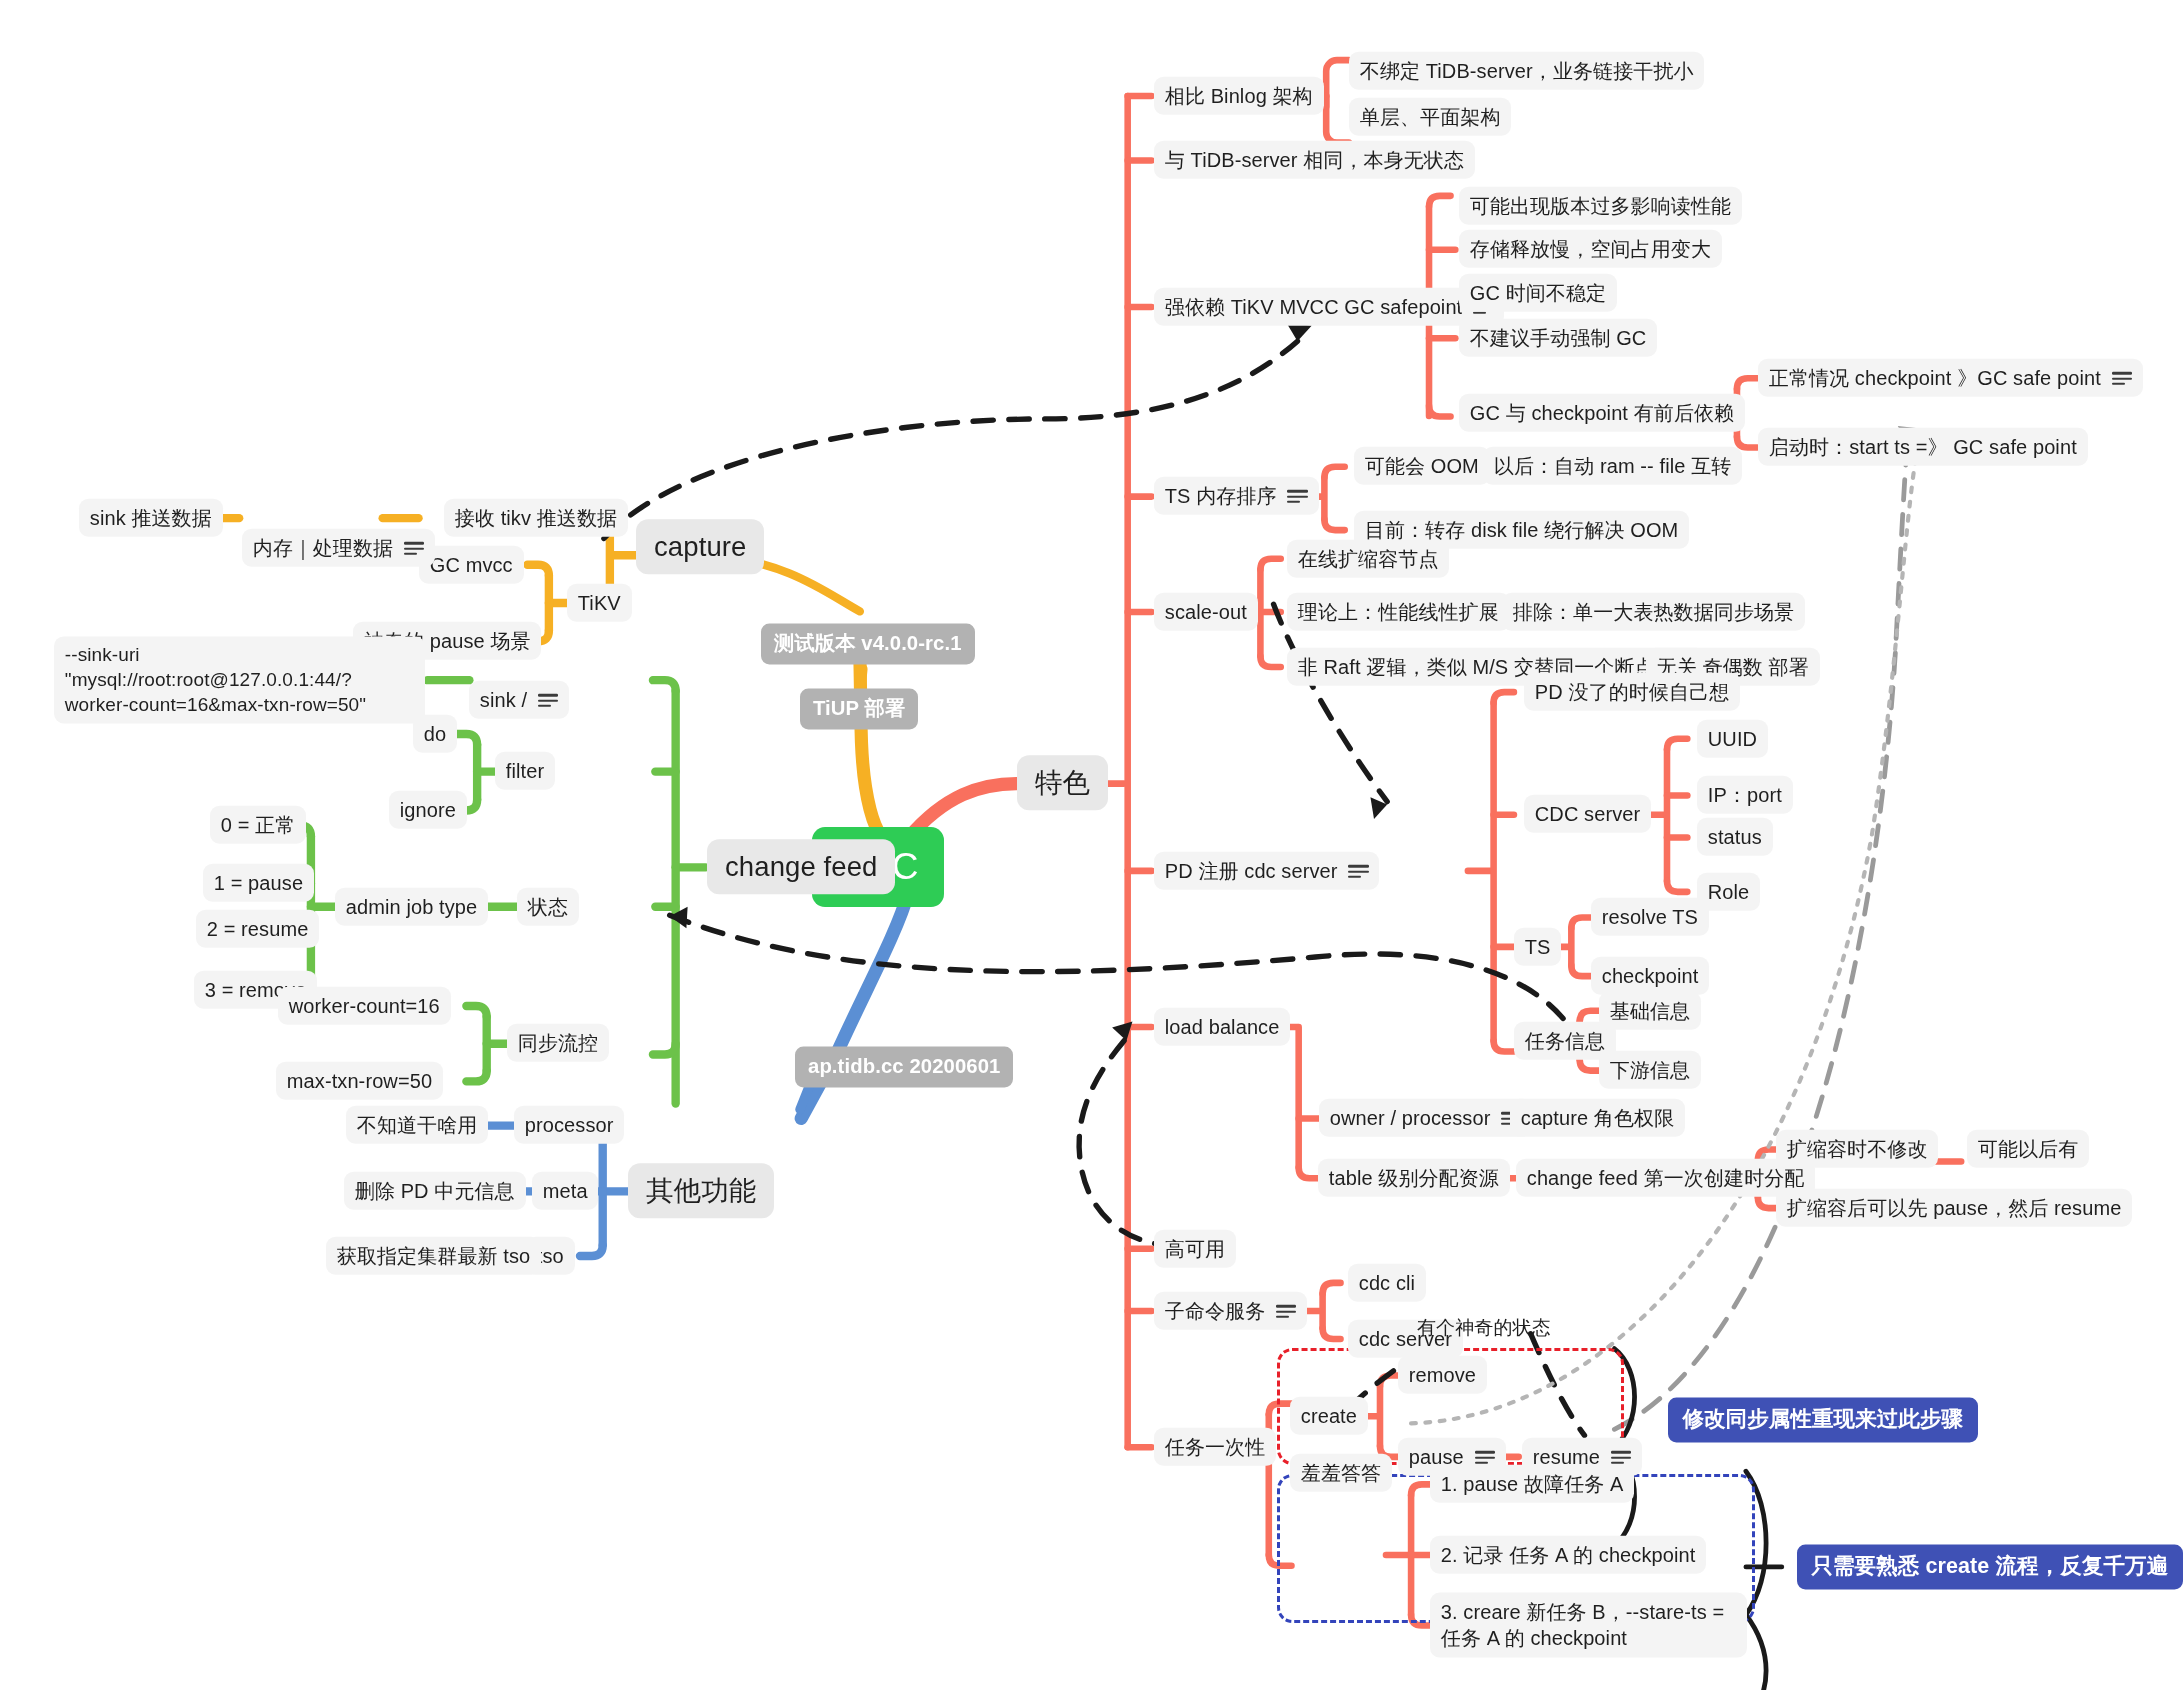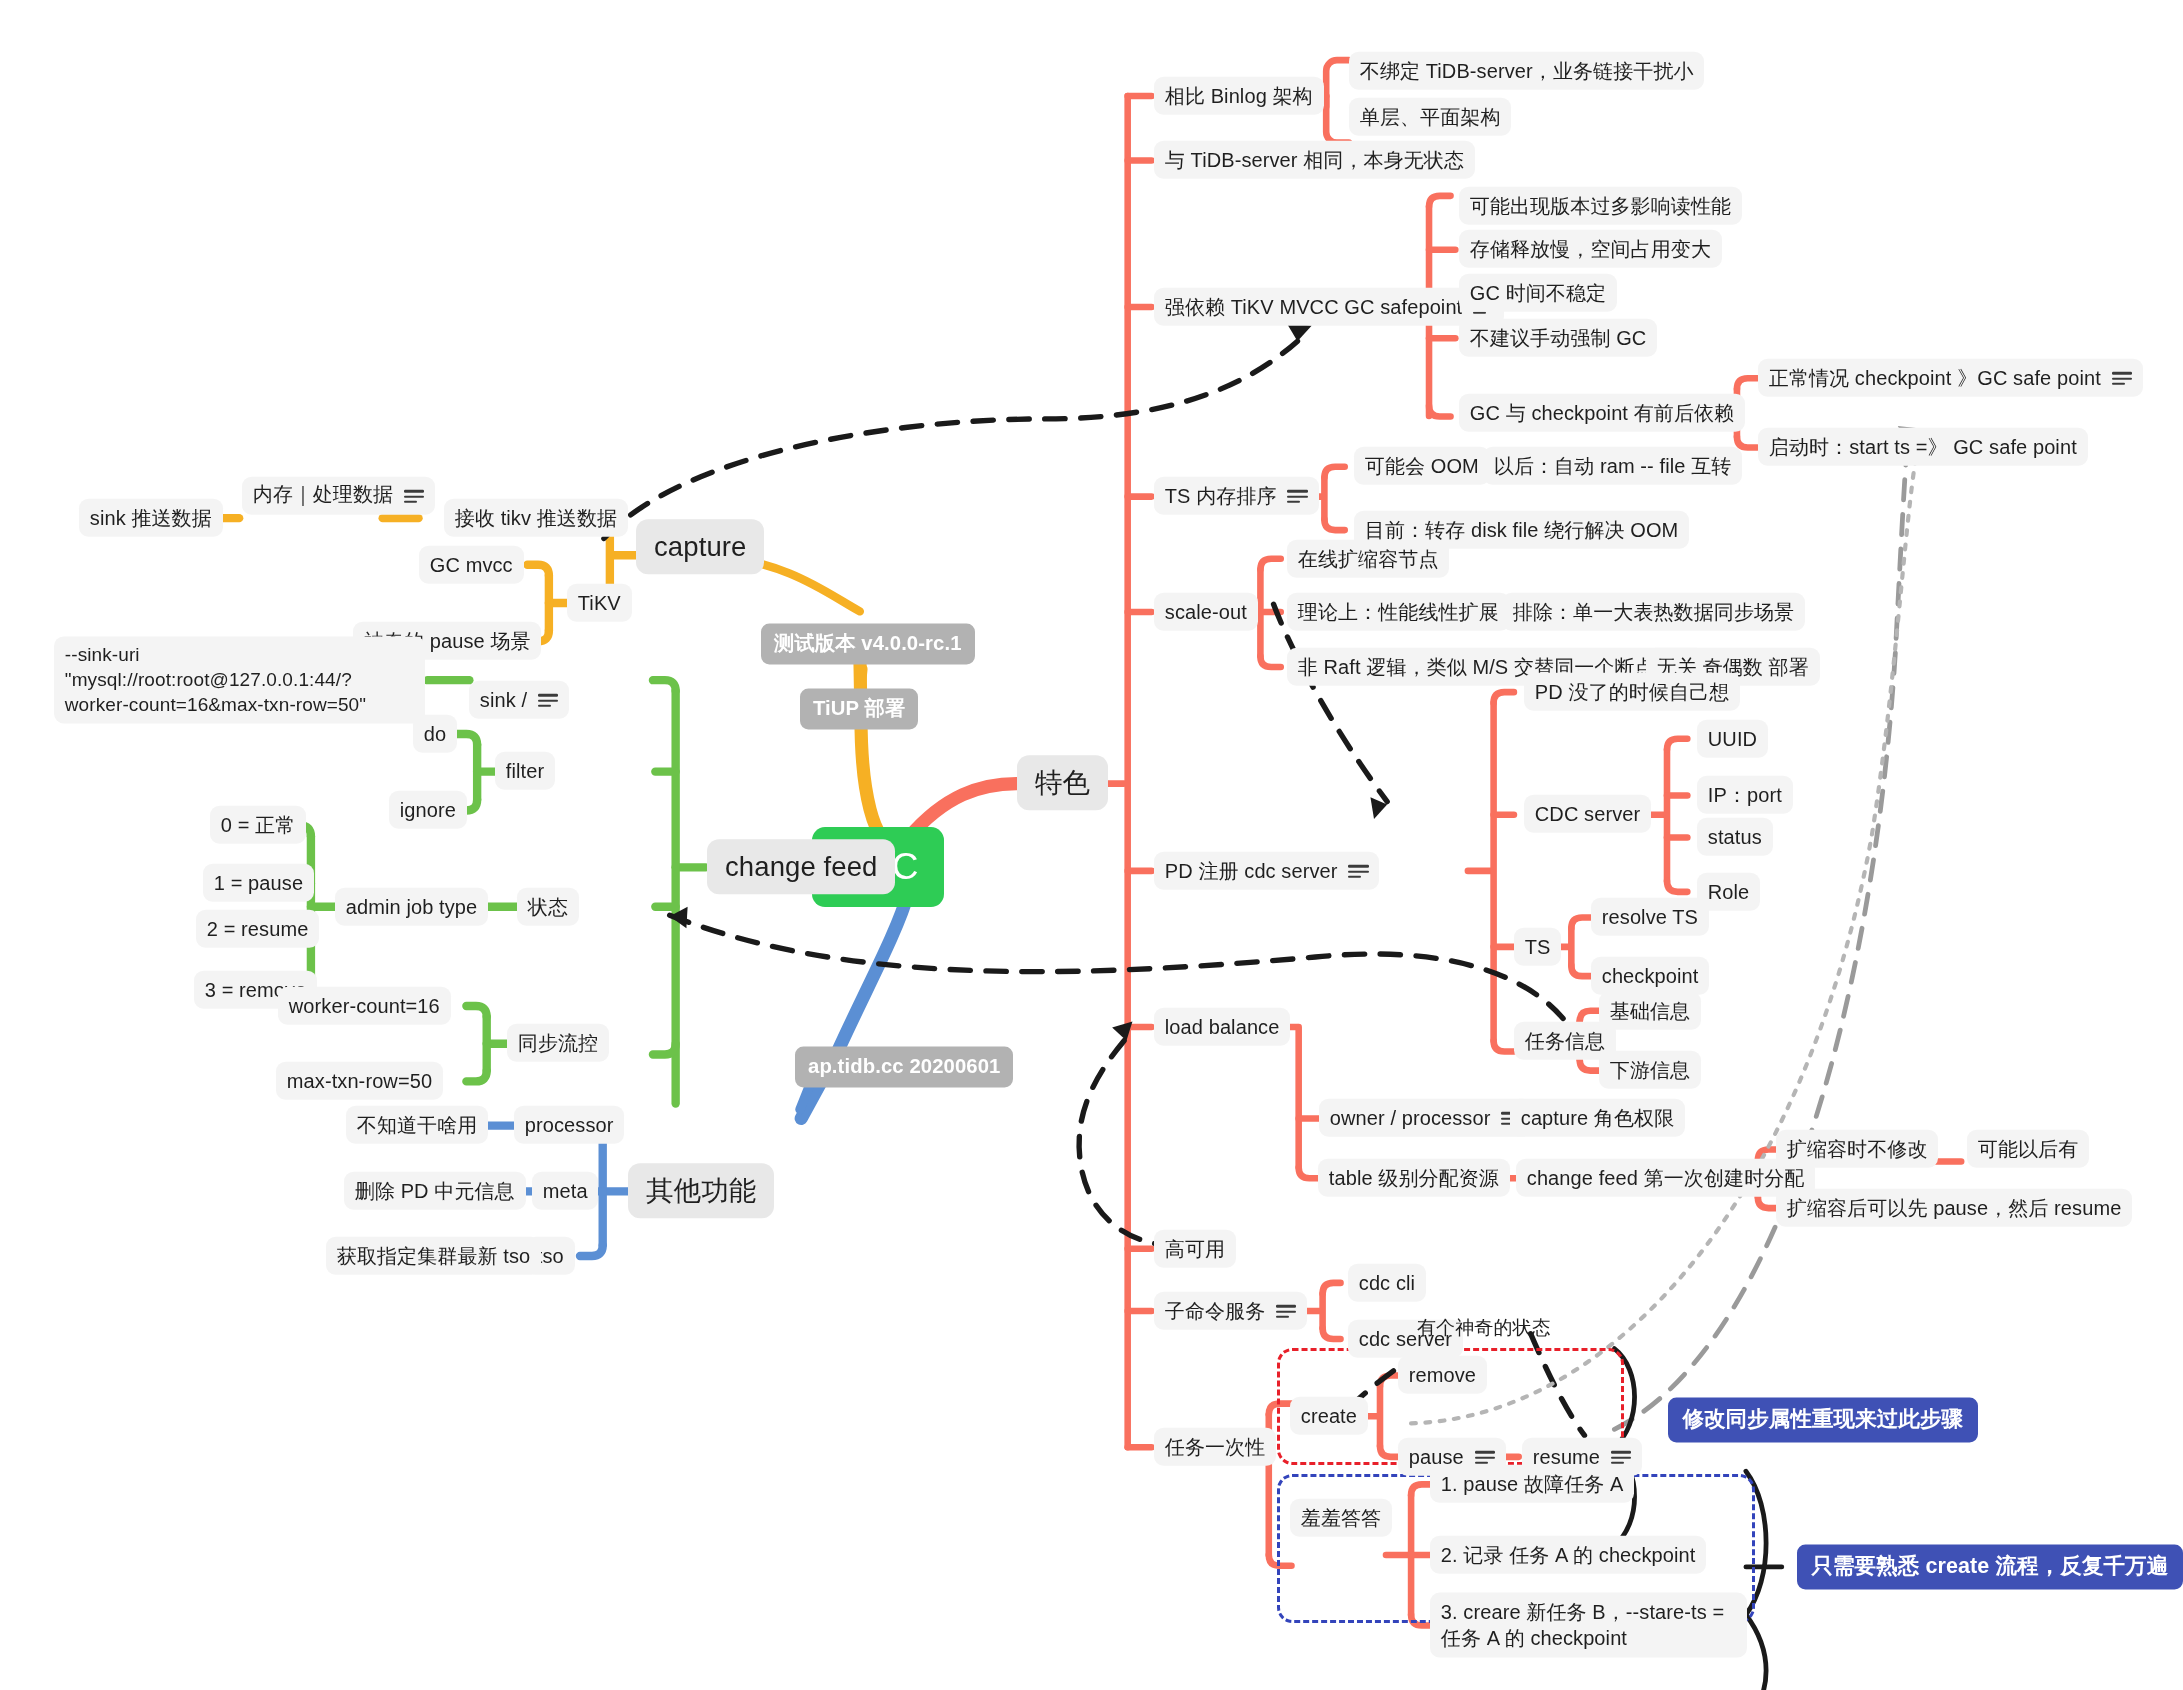--- a/index.html
+++ b/index.html
@@ -335,21 +335,21 @@
   </div>
   <div class="node" style="left:419px;top:565px;">
     <span class="lbl">GC mvcc</span>
   </div>
   <div class="node" style="left:353px;top:641px;">
     <span class="lbl">神奇的 pause 场景</span>
   </div>
   <div class="node" style="left:444px;top:518px;">
     <span class="lbl">接收 tikv 推送数据</span>
   </div>
-  <div class="node" style="left:242px;top:496px;font-family:Liberation Mono, monospace;">
+  <div class="node" style="left:242px;top:548px;">
     <span class="lbl">内存｜处理数据</span>
     <span class="note-icon">
         <i></i>
         <i></i>
         <i></i>
       </span>
   </div>
   <div class="node" style="left:79px;top:518px;">
     <span class="lbl">sink 推送数据</span>
   </div>
@@ -617,21 +617,21 @@
       </span>
   </div>
   <div class="node" style="left:1522px;top:1457px;">
     <span class="lbl">resume</span>
     <span class="note-icon">
         <i></i>
         <i></i>
         <i></i>
       </span>
   </div>
-  <div class="node" style="left:1290px;top:1518px;">
+  <div class="node" style="left:1290px;top:1473px;">
     <span class="lbl">羞羞答答</span>
   </div>
   <div class="node" style="left:1430px;top:1484px;">
     <span class="lbl">1. pause 故障任务 A</span>
   </div>
   <div class="node" style="left:1430px;top:1555px;">
     <span class="lbl">2. 记录 任务 A 的 checkpoint</span>
   </div>
   <div class="node wrap" style="left:1430px;top:1625px;width:317px;">
     <span class="lbl">3. creare 新任务 B，--stare-ts = 任务 A 的 checkpoint</span>

